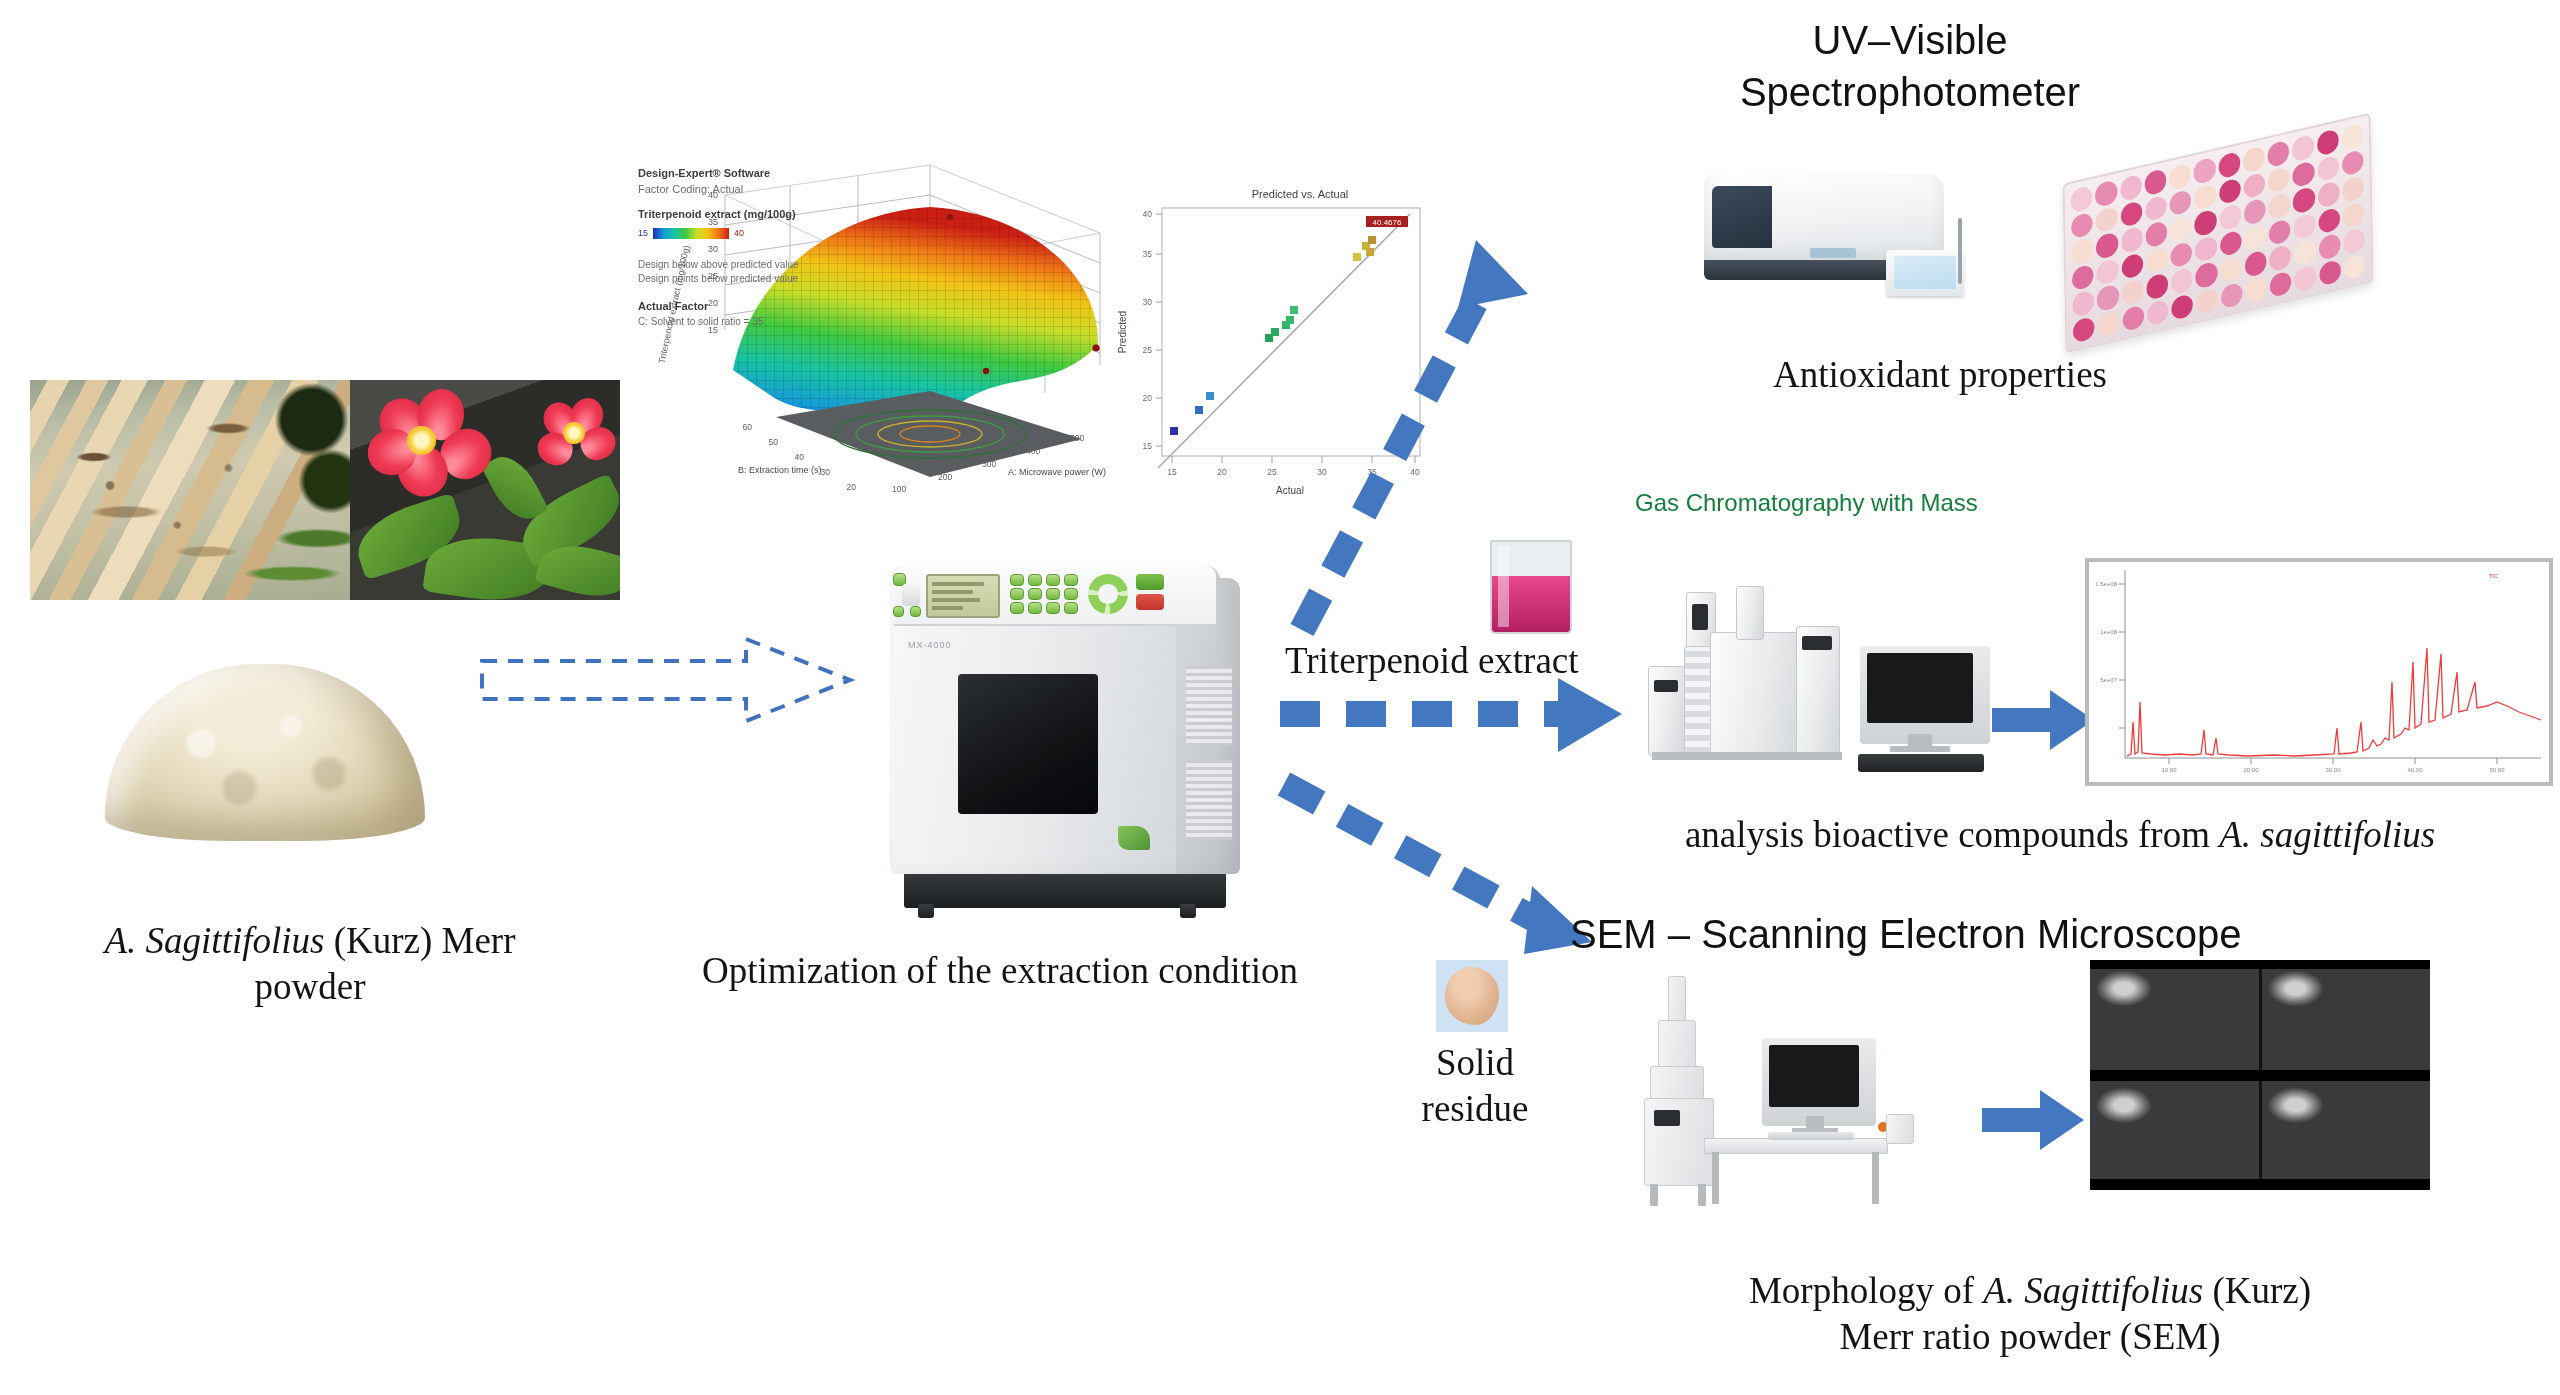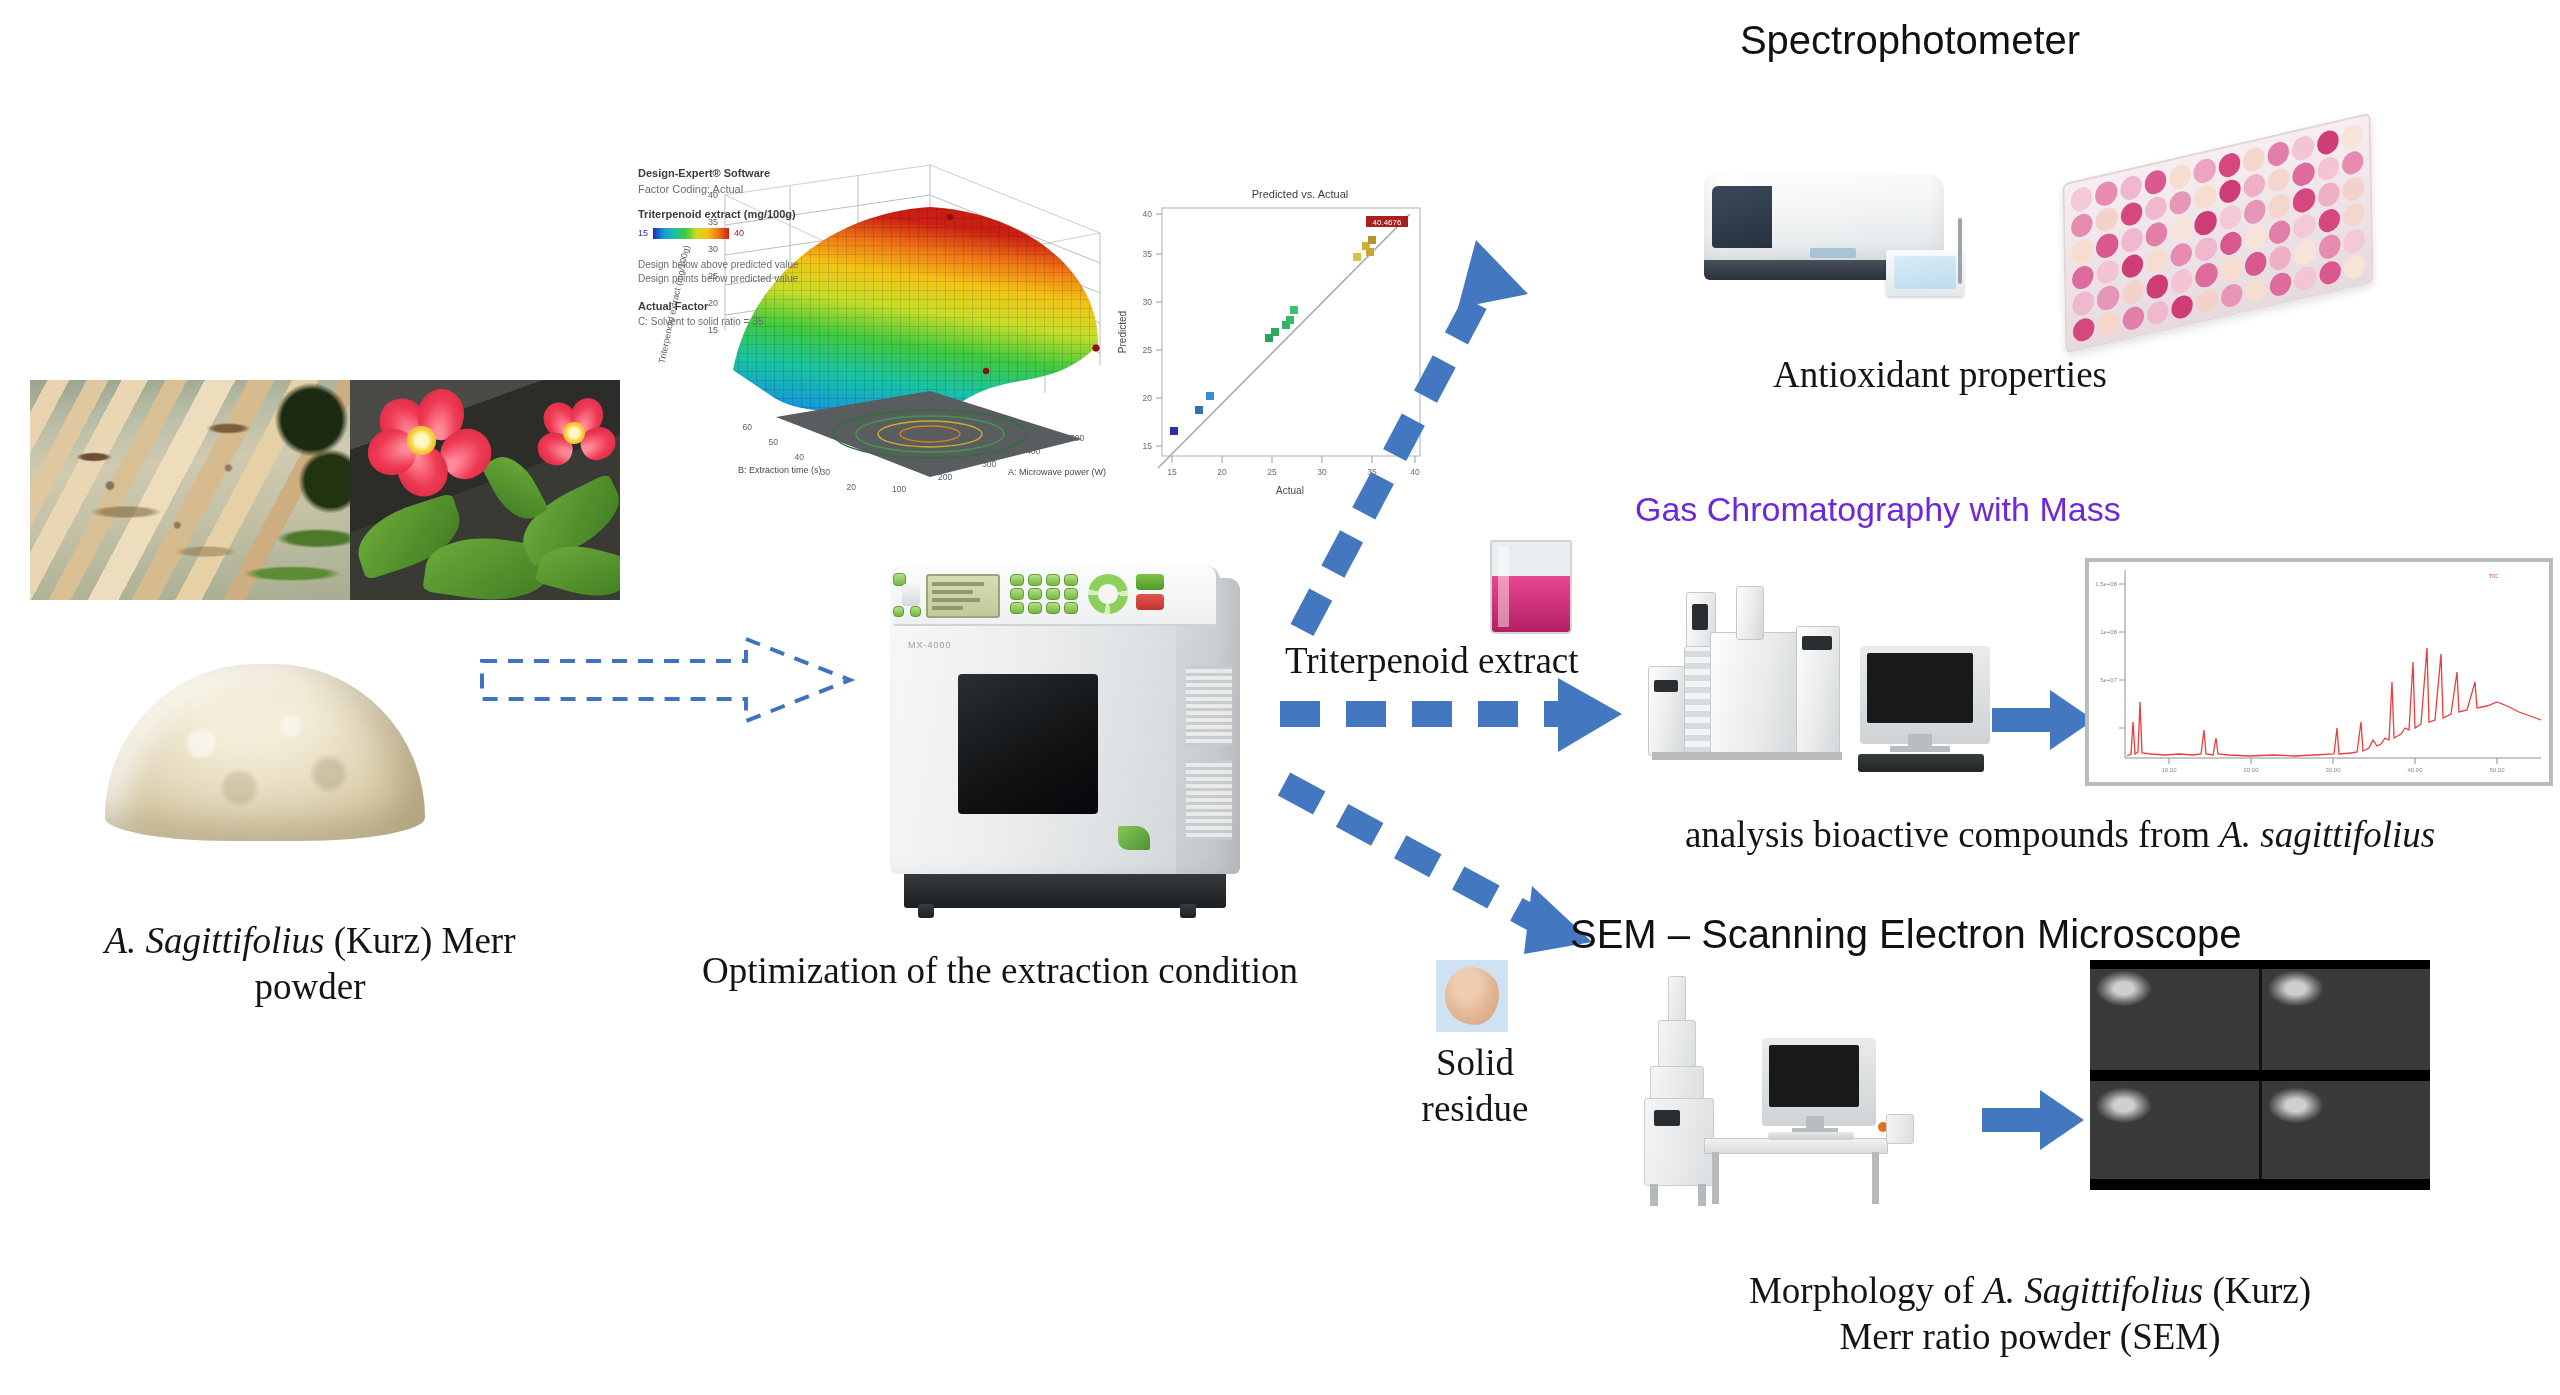--- a/index.html
+++ b/index.html
@@ -7,21 +7,21 @@
        font-family:"Liberation Serif",serif;color:#1a1a1a;}
   .abs{position:absolute;}
   .serif{font-family:Liberation Serif, serif;}
   .sans{font-family:"Liberation Sans",sans-serif;}
   .ital{font-style:italic;}
   .ctr{text-align:center;}
 
   
   .cap{font-size:37px;line-height:1.24;color:#141414;}
   .heading-sans{font-size:40px;line-height:1.30;color:#111;}
-  .heading-sans-sm{font-size:34px;line-height:1.32;color:#6d28d9;}
+  .heading-sans-sm{font-size:24px;line-height:1.32;color:#15803d;}
 
   
   .photo{position:absolute;overflow:hidden;background:#fff;}
 
   
   .roots{background:
       radial-gradient(ellipse 30px 8px at 20% 35%, #6b5236 0 40%, transparent 60%),
       radial-gradient(ellipse 36px 9px at 62% 22%, #7a5f3d 0 40%, transparent 62%),
       linear-gradient(118deg, transparent 0 4%, #e8d3ae 4% 9%, transparent 9% 13%,
                       #dfc79f 13% 18%, transparent 18% 21%, #e9d6b3 21% 27%,
@@ -418,20 +418,21 @@
   </svg>
 </div>
 
 <div class="dashed-arrow" style="left:1980px;top:1080px;width:110px;height:80px;">
   <svg width="110" height="80" viewBox="0 0 110 80">
     <path d="M2,28 L60,28 L60,10 L104,40 L60,70 L60,52 L2,52 Z" fill="#4377c0"></path>
   </svg>
 </div>
 
 <div class="abs heading-sans sans ctr" style="left:1560px;top:14px;width:700px;">
+  <div>UV–Visible</div>
   <div>Spectrophotometer</div>
 </div>
 
 <div class="abs" style="left:1690px;top:160px;width:360px;height:180px;">
   <div class="uv-body" style="left:14px;top:14px;width:240px;height:92px;"></div>
   <div class="uv-dark" style="left:22px;top:26px;width:60px;height:62px;"></div>
   <div class="uv-foot" style="left:14px;top:100px;width:246px;height:20px;"></div>
   <div class="abs" style="left:120px;top:88px;width:46px;height:10px;background:#8fb7cf;opacity:.7;border-radius:2px;"></div>
   <div class="uv-pad" style="left:196px;top:90px;width:78px;height:46px;"></div>
   <div class="uv-screen" style="left:204px;top:96px;width:62px;height:33px;"></div>

